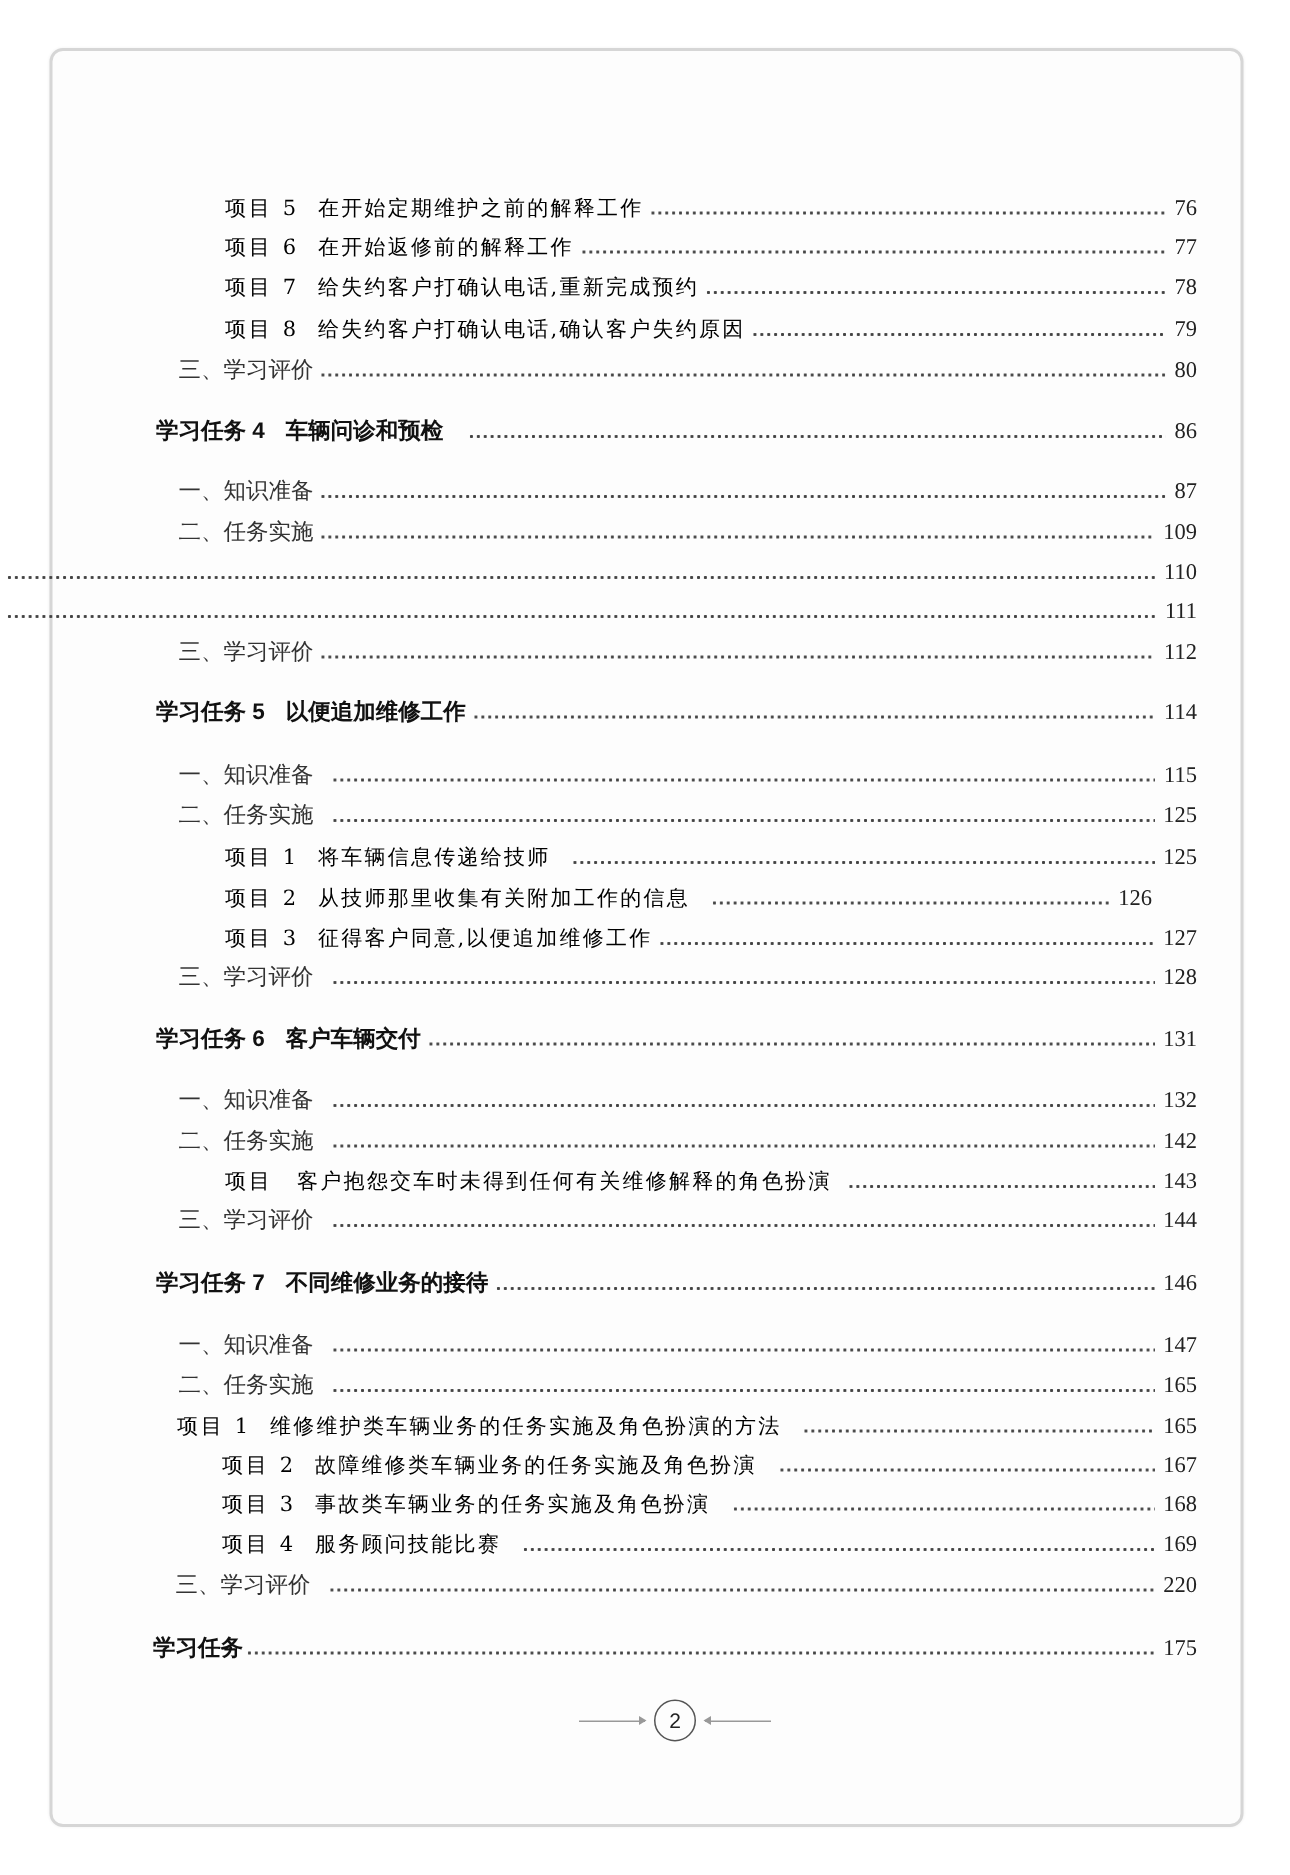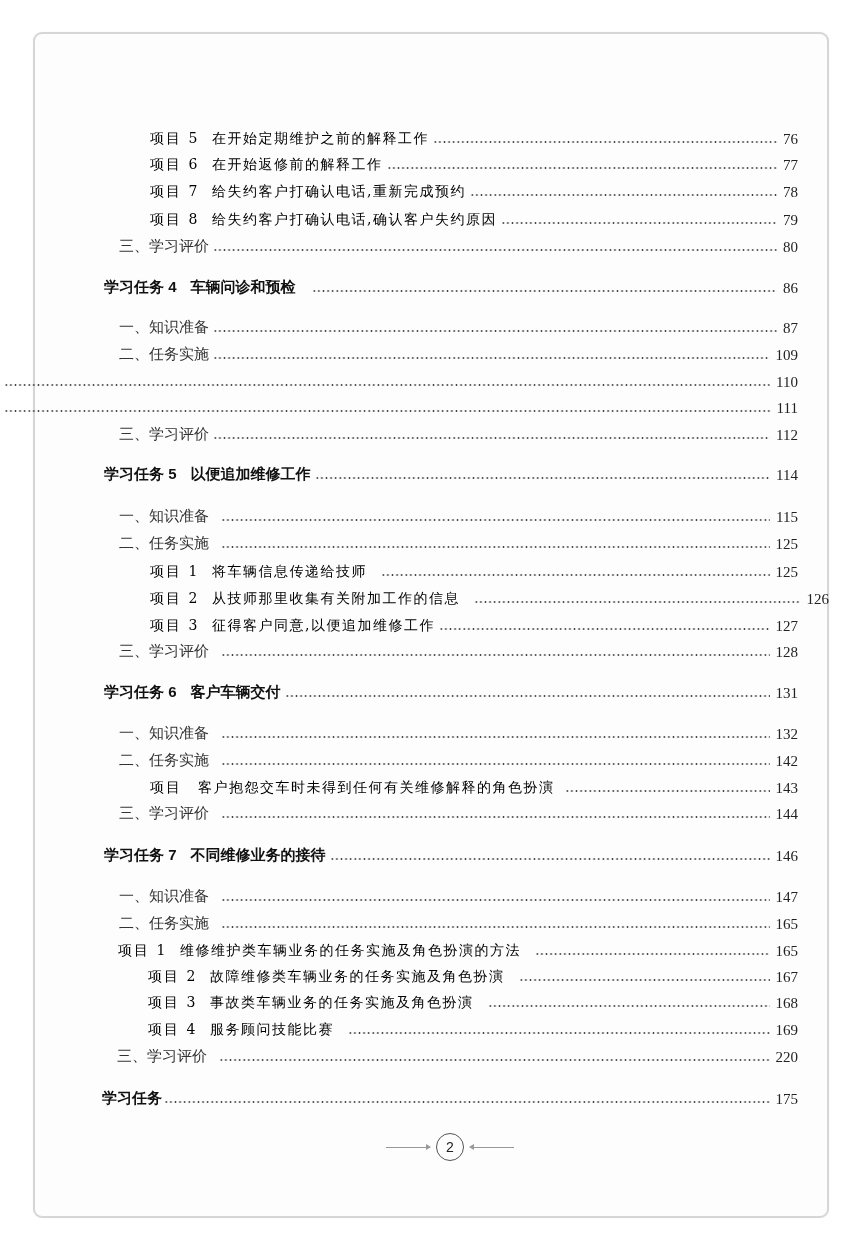--- a/index.html
+++ b/index.html
@@ -123,21 +123,21 @@
     <span class="page" style="margin-right:62px">125</span>
   </div>
   <div class="toc-row lvl-item" style="top:557px">
     <span class="label" style="margin-left:150px"><span class="num">项目 1</span><span>将车辆信息传递给技师</span></span>
     <span class="leader" style="margin-left:14px"></span>
     <span class="page" style="margin-right:62px">125</span>
   </div>
   <div class="toc-row lvl-item" style="top:584px">
     <span class="label" style="margin-left:150px"><span class="num">项目 2</span><span>从技师那里收集有关附加工作的信息</span></span>
     <span class="leader" style="margin-left:14px"></span>
-    <span class="page" style="margin-right:31px">126</span>
+    <span class="page" style="margin-right:92px">126</span>
   </div>
   <div class="toc-row lvl-item" style="top:611px">
     <span class="label" style="margin-left:150px"><span class="num">项目 3</span><span>征得客户同意,以便追加维修工作</span></span>
     <span class="leader"></span>
     <span class="page" style="margin-right:62px">127</span>
   </div>
   <div class="toc-row lvl-sec" style="top:637px">
     <span class="label" style="margin-left:119px">三、学习评价</span>
     <span class="leader" style="margin-left:12px"></span>
     <span class="page" style="margin-right:62px">128</span>

